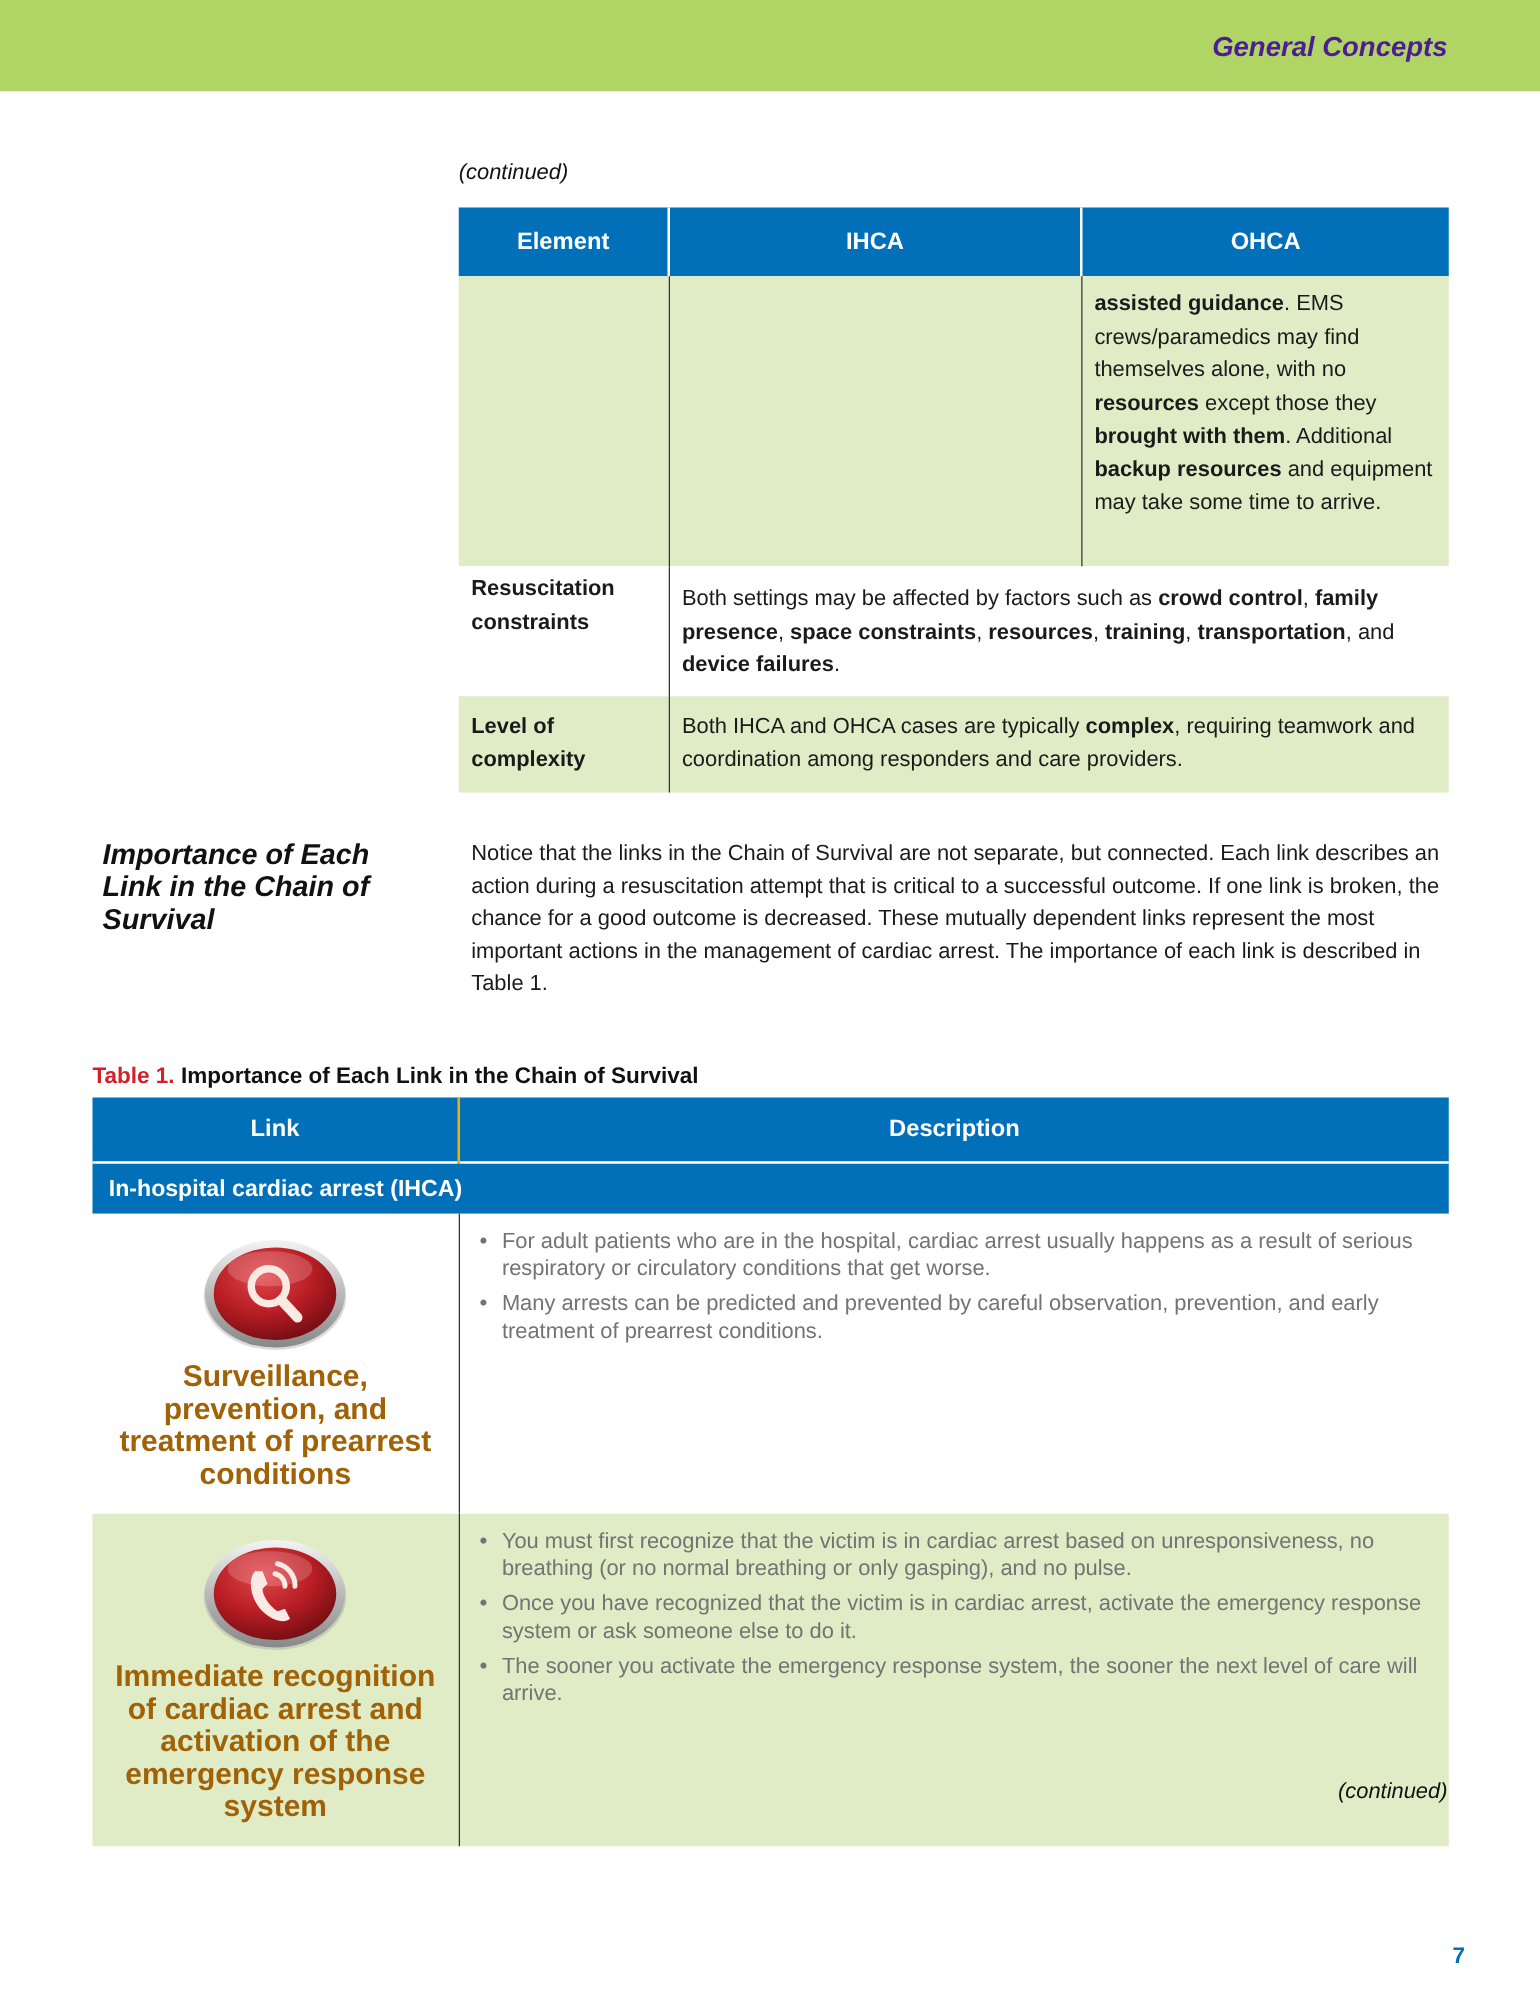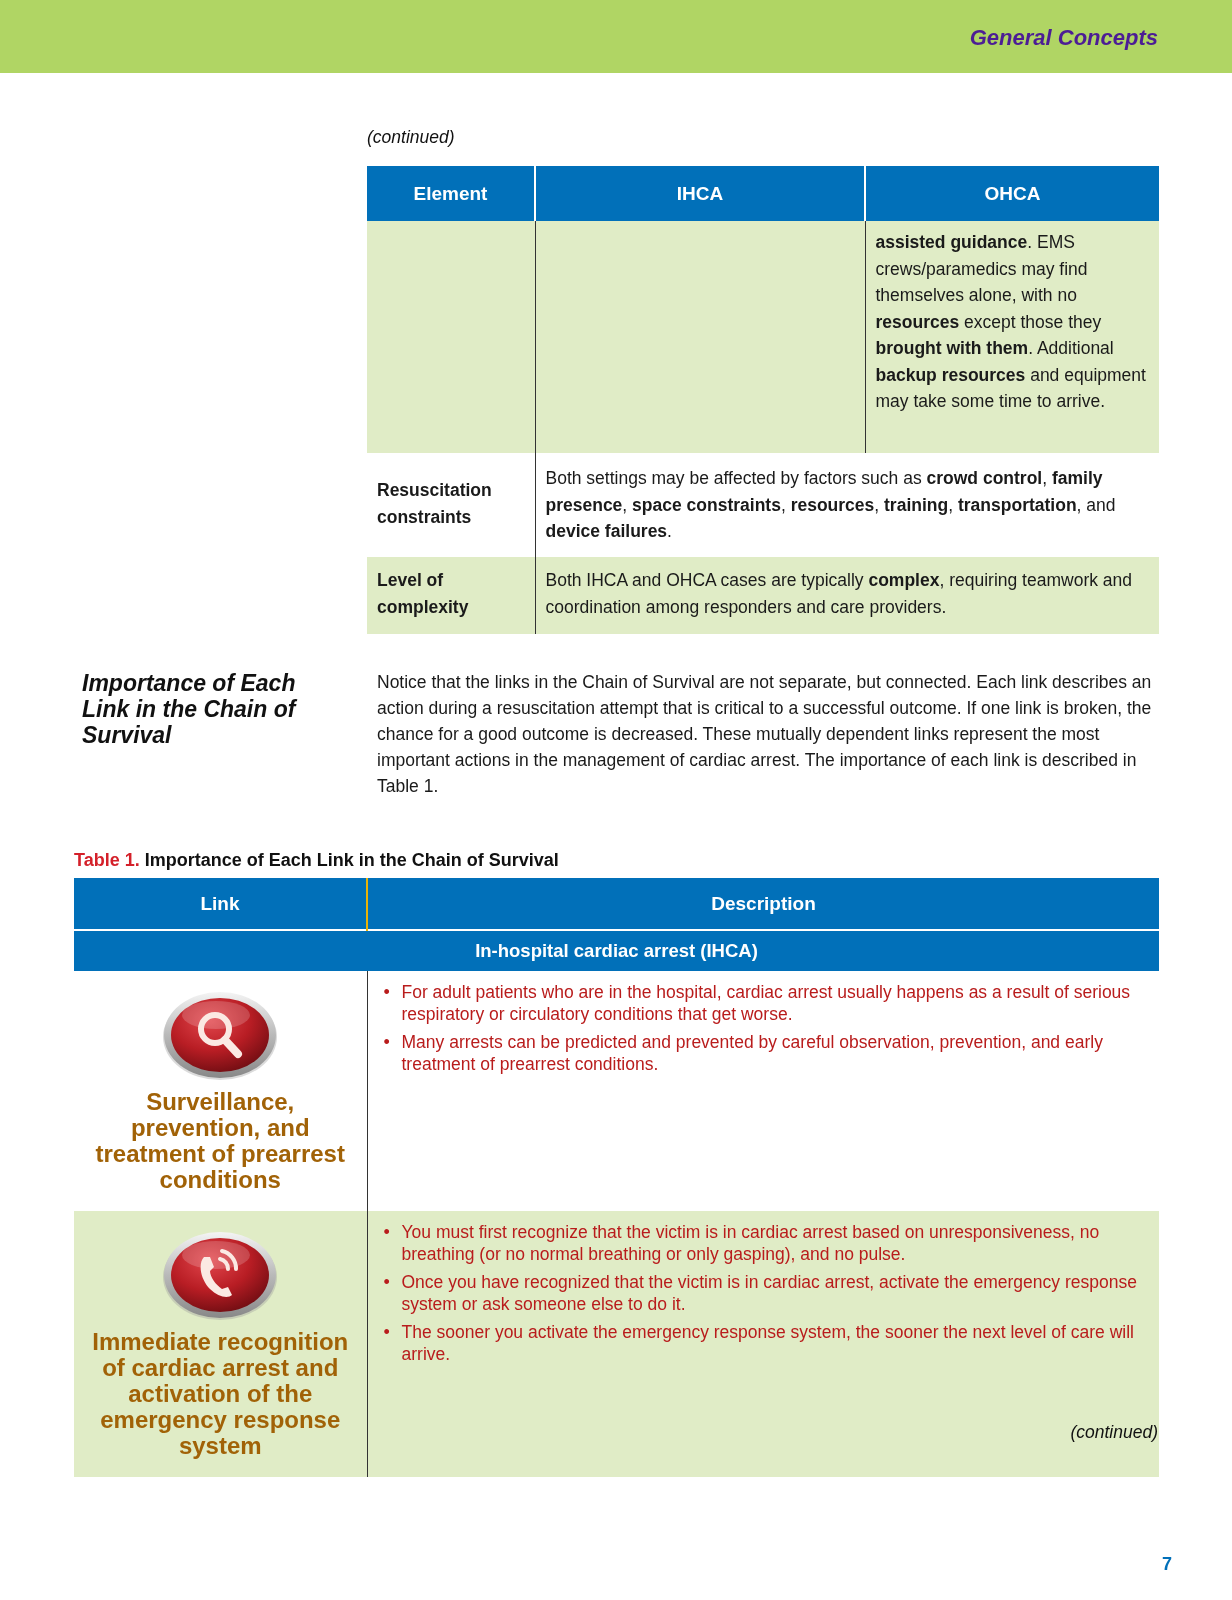--- a/index.html
+++ b/index.html
@@ -56,29 +56,29 @@
 
   
   .tbl2 { position: absolute; left: 74px; top: 878px; width: 1085px; border-collapse: collapse; }
   .tbl2 th {
     background: #0170b9; color: #fff; font-size: 19px; font-weight: bold;
     height: 52px; text-align: center; vertical-align: middle;
   }
   .tbl2 th + th { border-left: 2px solid #eab308; margin-left: 40px; }
   .tbl2 .group-row td {
     background: #0170b9; color: #fff; font-size: 18.5px; font-weight: bold;
-    height: 41px; padding: 0 13px; border-top: 2px solid #fff; vertical-align: middle; text-align: center;
+    height: 41px; padding: 0 13px; border-top: 2px solid #fff; vertical-align: middle;
   }
   .tbl2 .link-cell { width: 293px; text-align: center; vertical-align: top; padding: 18px 10px 18px; }
   .tbl2 .desc-cell { border-left: 1.5px solid #333; vertical-align: top; padding: 10px 14px 10px 14px; }
   .link-label { font-size: 24px; font-weight: bold; line-height: 26px; margin-top: 8px; color: #a16207; }
   .bullets { list-style: none; }
   .bullets li {
     position: relative; padding-left: 20px; font-size: 17.5px; line-height: 22px;
-    margin-bottom: 6px; color: #b91c1c;
+    margin-bottom: 6px; color: #737373;
   }
   .bullets li::before {
     content: "•"; position: absolute; left: 2px; top: 0; font-size: 18px;
   }
 
   .icon-btn {
     width: 116px; height: 92px; margin: 0 auto; display: block;
   }
 
   .continued-bottom {
@@ -112,21 +112,21 @@
       <th>OHCA</th>
     </tr>
   </thead>
   <tbody>
     <tr class="row-green">
       <td style="height:232px"></td>
       <td></td>
       <td><b>assisted guidance</b><span>. EMS crews/paramedics may find themselves alone, with no </span><b>resources</b><span> except those they </span><b>brought with them</b><span>. Additional </span><b>backup resources</b><span> and equipment may take some time to arrive.</span></td>
     </tr>
     <tr class="row-white">
-      <td class="cell-label" style="height:104px;padding-top:24px">Resuscitation constraints</td>
+      <td class="cell-label" style="height:104px;padding-top:4px">Resuscitation constraints</td>
       <td colspan="2" style="padding-top:12px"><span>Both settings may be affected by factors such as </span><b>crowd control</b><span>, </span><b>family presence</b><span>, </span><b>space constraints</b><span>, </span><b>resources</b><span>, </span><b>training</b><span>, </span><b>transportation</b><span>, and </span><b>device failures</b><span>.</span></td>
     </tr>
     <tr class="row-green">
       <td class="cell-label" style="height:77px;padding-top:10px">Level of complexity</td>
       <td colspan="2" style="padding-top:10px"><span>Both IHCA and OHCA cases are typically </span><b>complex</b><span>, requiring teamwork and coordination among responders and care providers.</span></td>
     </tr>
   </tbody>
 </table>
 
 <div class="section-heading">Importance of Each Link in the Chain of Survival</div>

